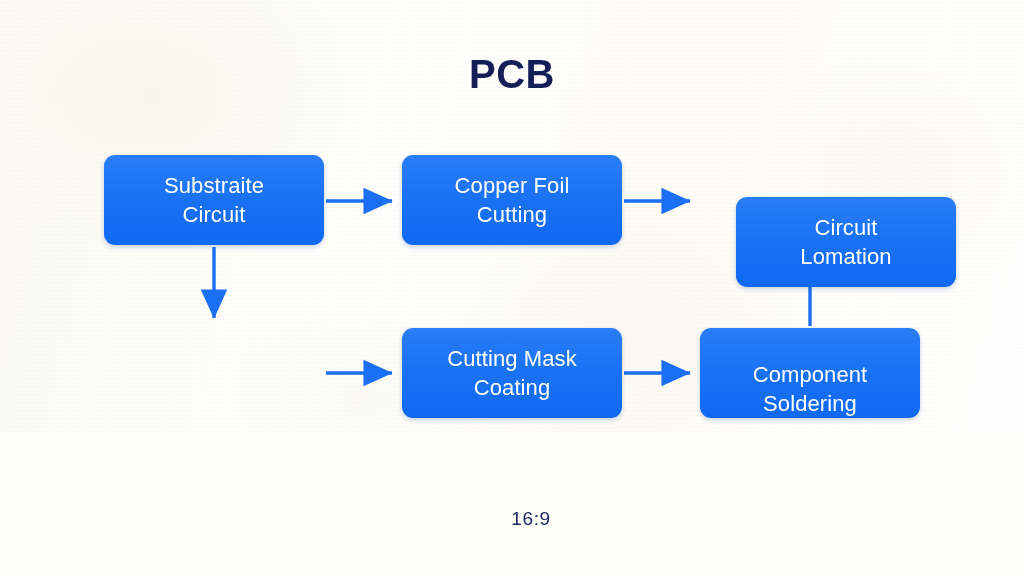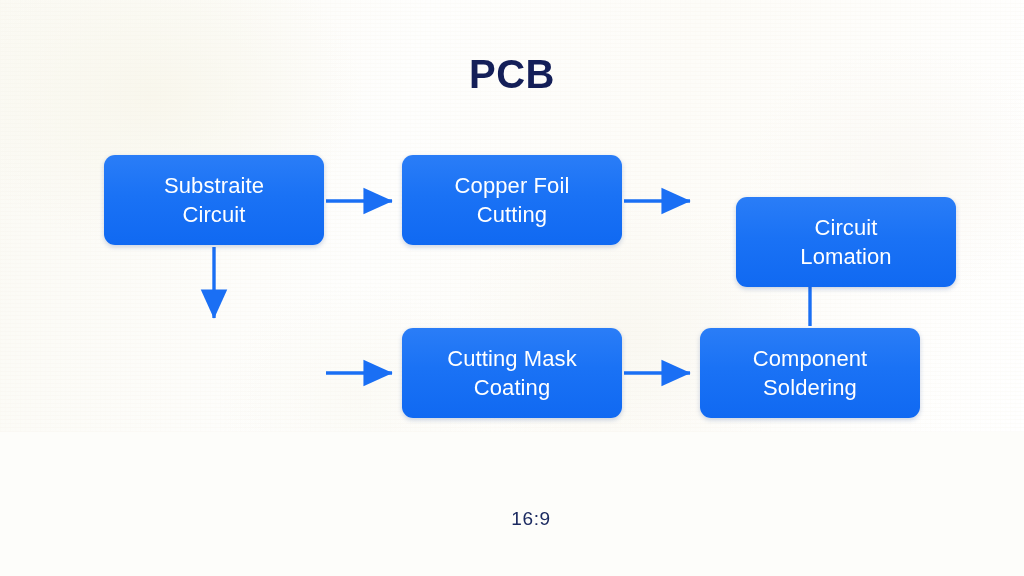--- a/index.html
+++ b/index.html
@@ -71,21 +71,21 @@
     letter-spacing: 0.1px;
   }
 
   
   #node-0 { left: 104px; top: 155px; }
   #node-1 { left: 402px; top: 155px; }
   #node-2 { left: 736px; top: 155px; margin-top: 42px; }
   
   #node-3 { left: 104px; top: 328px; }
   #node-4 { left: 402px; top: 328px; }
-  #node-5 { left: 700px; top: 328px; }
+  #node-5 { left: 700px; top: 328px; align-items: flex-end; }
 
   #edges {
     position: absolute;
     left: 0;
     top: 0;
     width: 1024px;
     height: 576px;
     pointer-events: none;
   }
 

